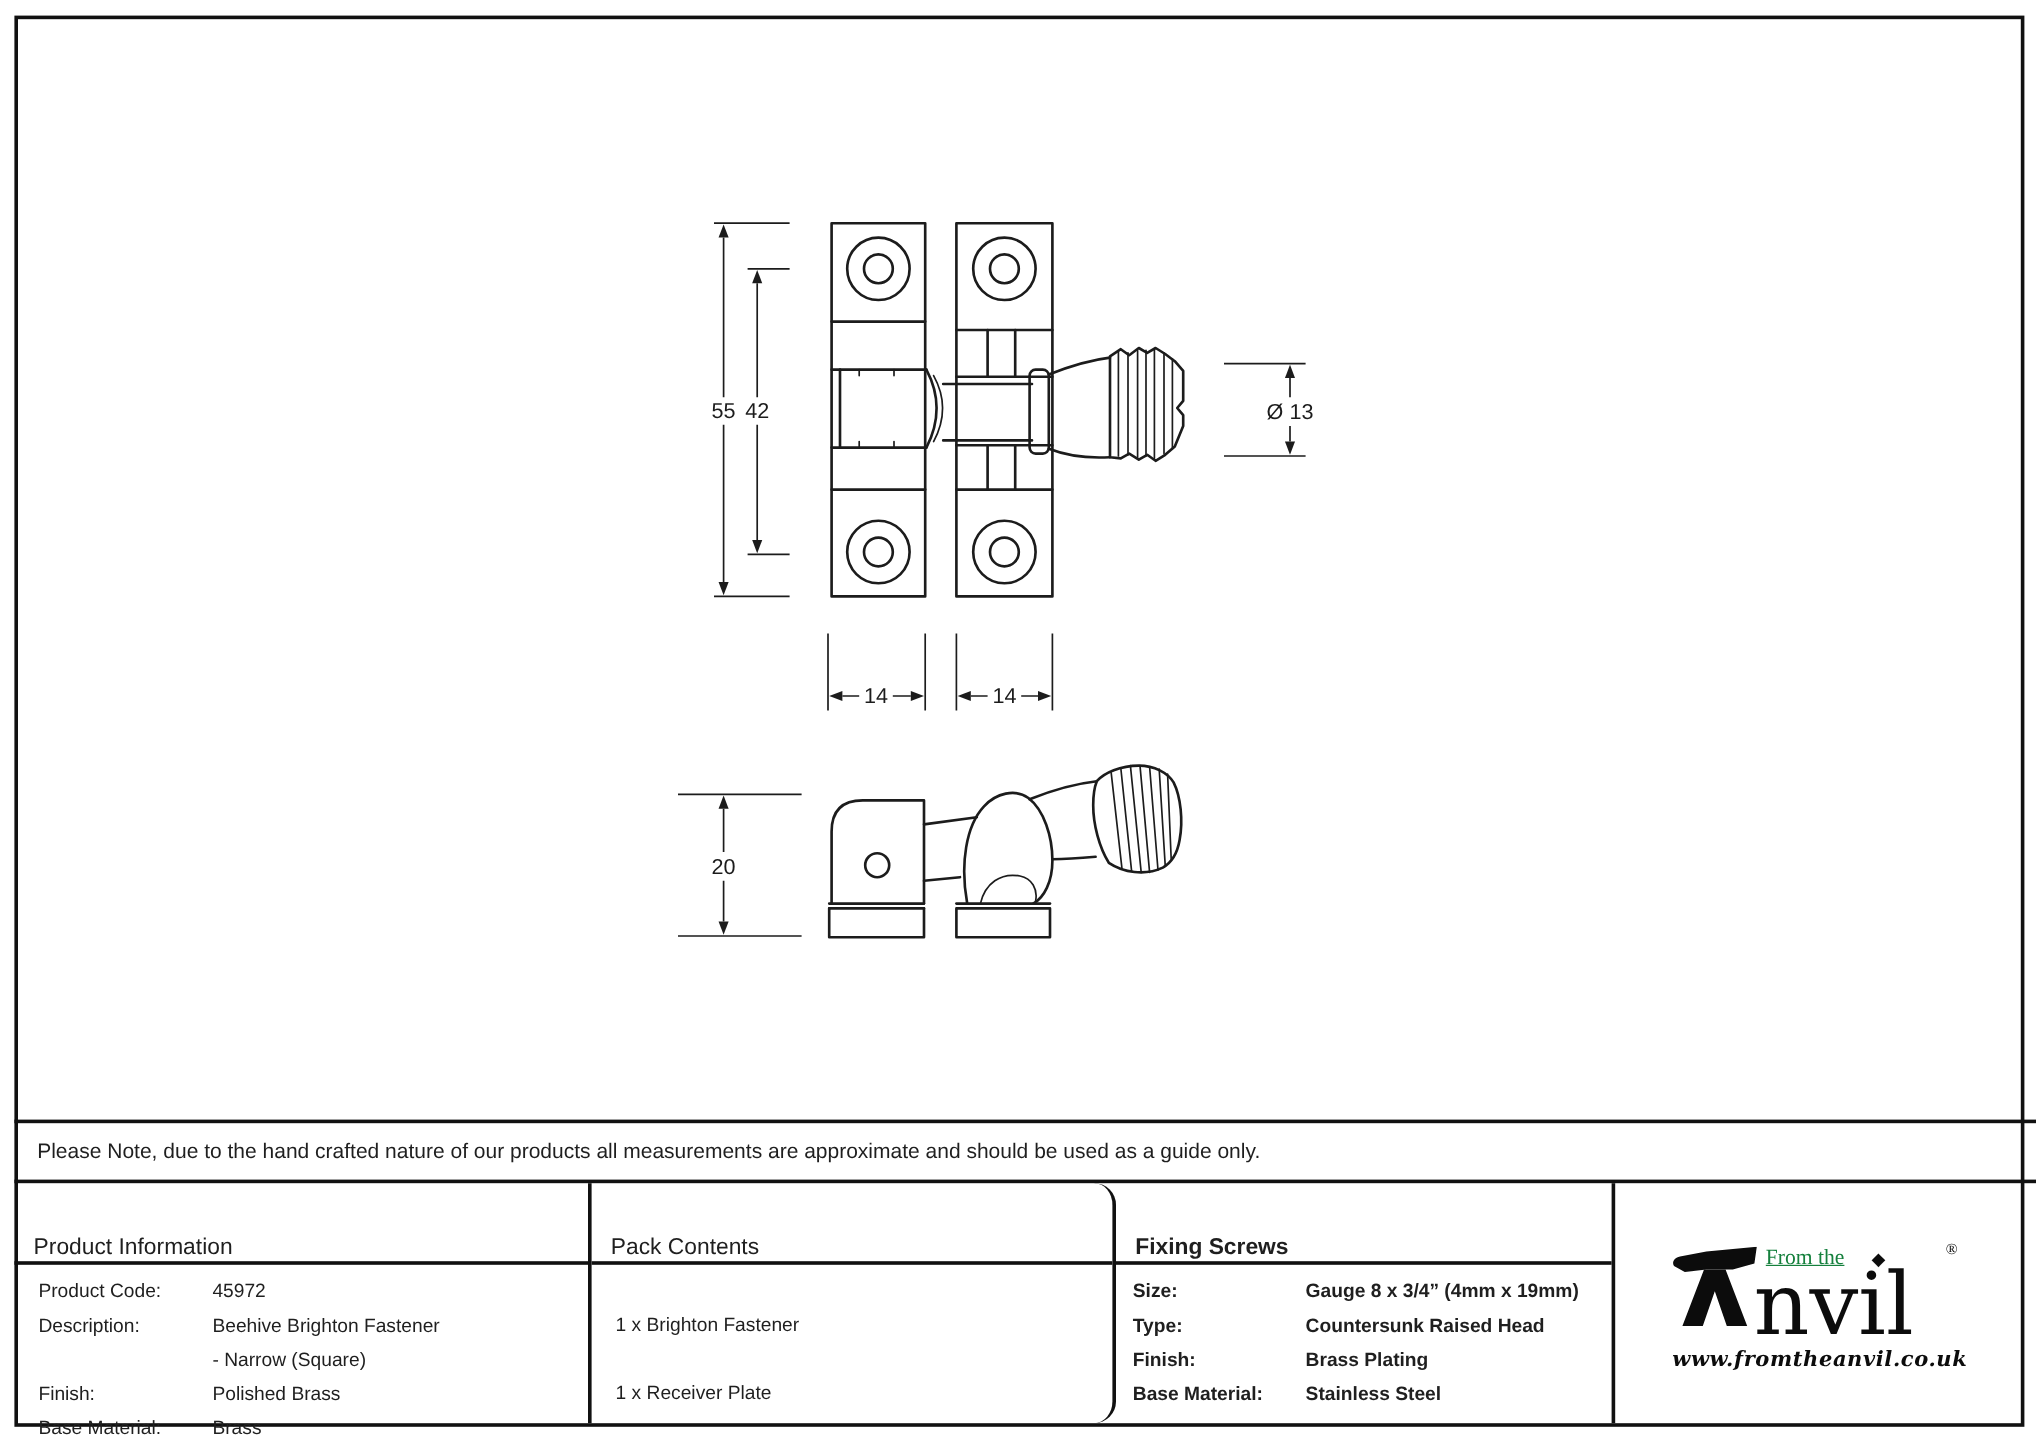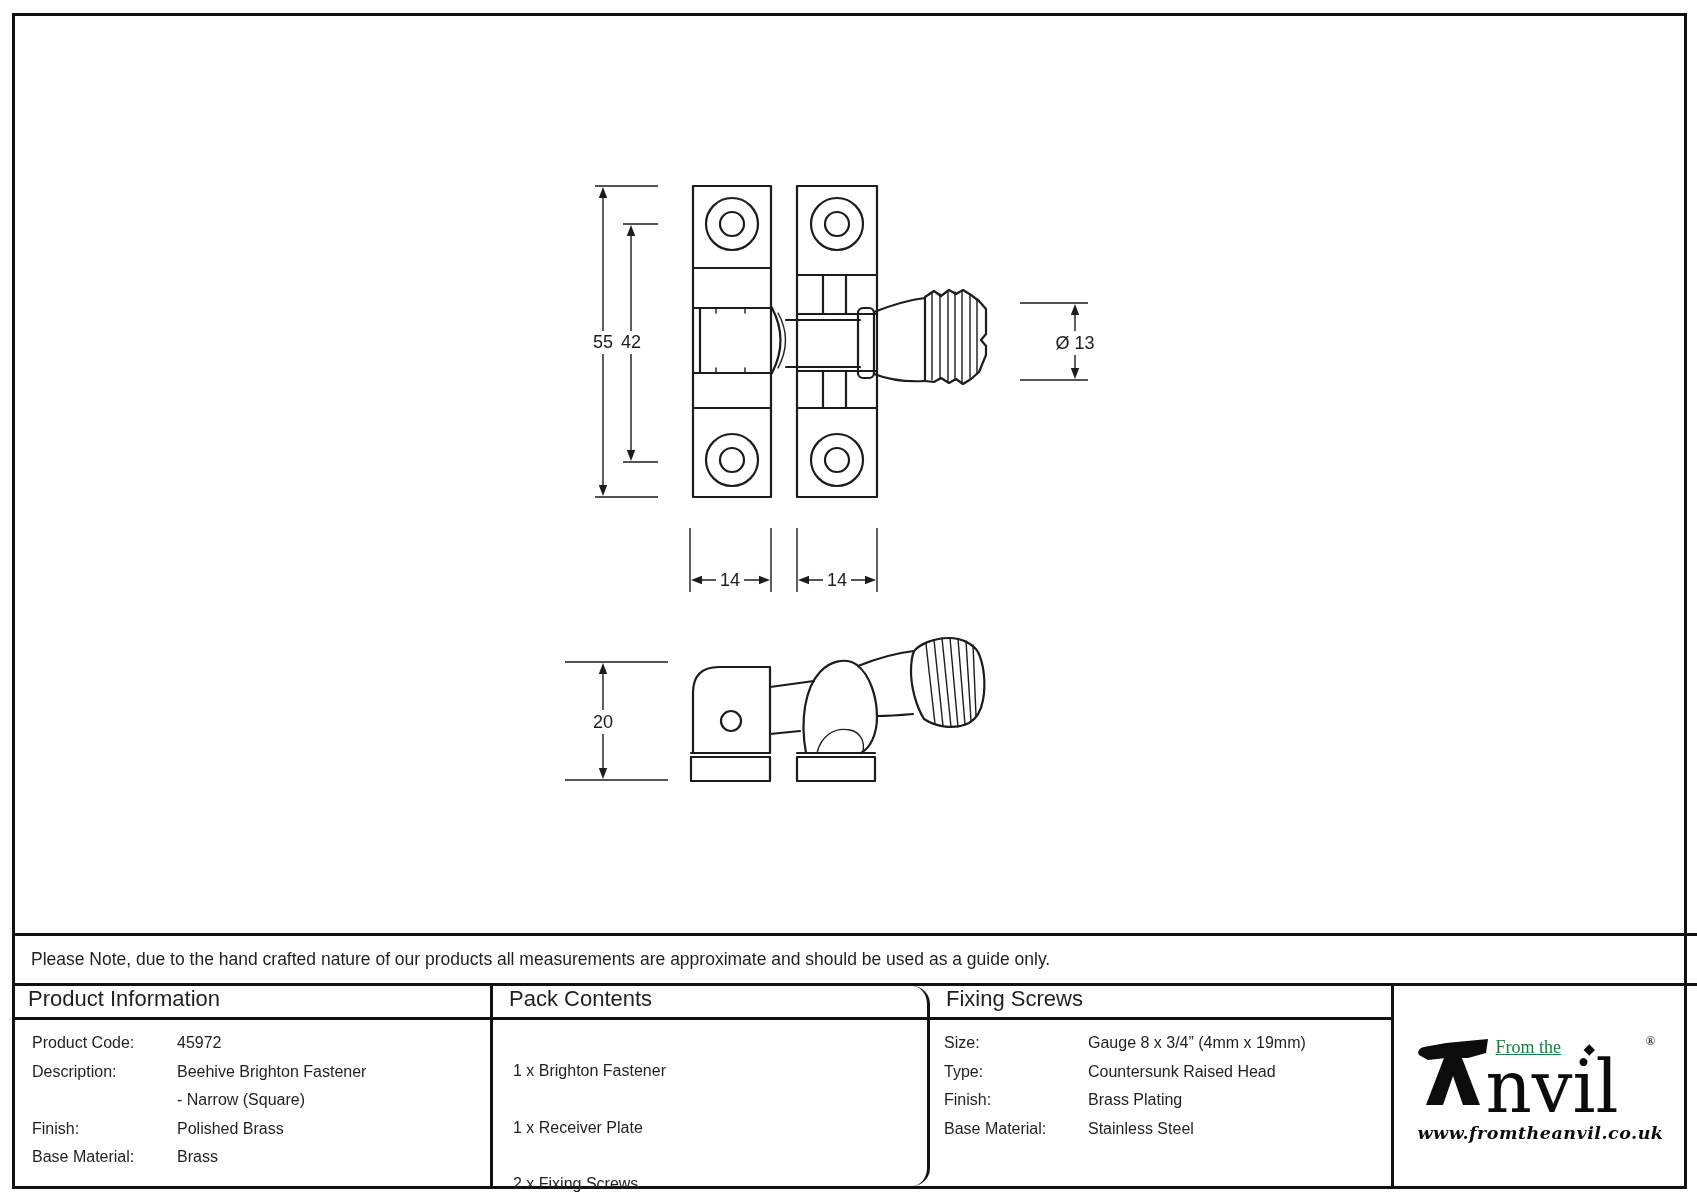--- a/index.html
+++ b/index.html
@@ -17,25 +17,25 @@
   
   .note-row{position:absolute;left:12px;top:933px;width:1669px;height:47px;
             border-top:3px solid #111;border-bottom:3px solid #111;
             display:flex;align-items:center;padding-left:19px;box-sizing:content-box;
             font-size:17.5px;}
   
   .spec-table{position:absolute;left:12px;top:986px;width:1675px;height:200px;display:flex;}
   .spec-col{box-sizing:border-box;border-right:3px solid #111;}
   .col-1{width:481px;}
   .col-2{width:437px;border-radius:18px;}
-  .col-3{width:464px;}
+  .col-3{width:416px;font-weight:bold;}
   .col-logo{flex:1;border-right:none;display:flex;flex-direction:column;
             align-items:center;justify-content:center;}
-  .cell-header{height:34px;border-bottom:3px solid #111;display:flex;align-items:flex-start;
-               padding-left:16px;font-size:22px;box-sizing:border-box;}
+  .cell-header{height:34px;border-bottom:3px solid #111;display:flex;align-items:flex-end;
+               padding-left:16px;font-size:19px;box-sizing:border-box;margin-top:34px;}
   .cell-body{padding:9px 6px 0 20px;font-size:16px;}
   .col-3 .cell-body{padding-left:14px;}
   .spec-row{display:flex;line-height:28.5px;}
   .spec-label{flex:0 0 145px;}
   .col-3 .spec-label{flex:0 0 144px;}
   .spec-value{flex:1;}
   .spec-line{line-height:28.5px;margin-top:28px;}
   
   .logo-mark{position:relative;width:250px;height:88px;}
   .from-the{position:absolute;left:80px;top:8px;font:18px "Liberation Serif",serif;color:#15803d;text-decoration:underline;}

